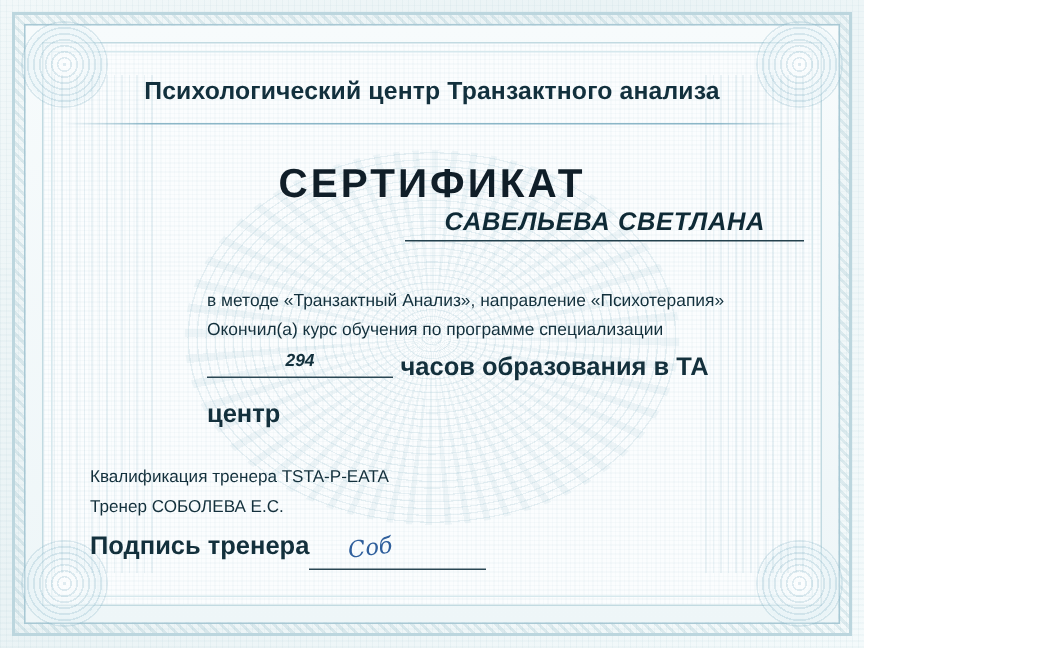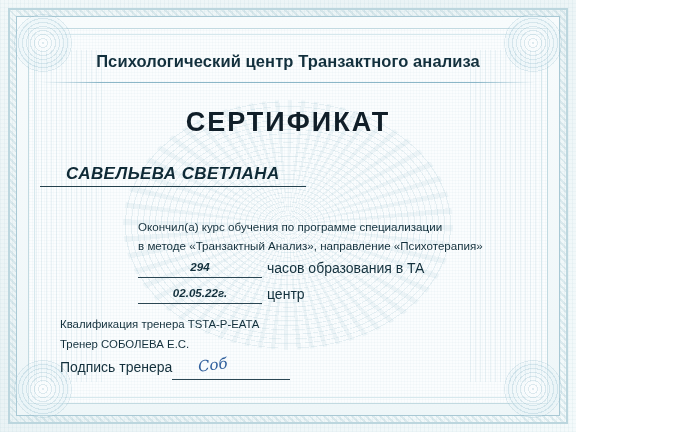--- a/index.html
+++ b/index.html
@@ -124,22 +124,21 @@
   .main-title {
     text-align: center;
     font-size: 27px;
     font-weight: bold;
     color: #101e28;
     letter-spacing: 2px;
     margin-top: 24px;
   }
 
   .recipient-wrap {
-    text-align: left;
-    margin-top: 26px;
+    text-align: right;
   }
   .recipient {
     display: inline-block;
     font-size: 17px;
     font-weight: bold;
     font-style: italic;
     color: #0f2a36;
     border-bottom: 1.5px solid #24414d;
     padding: 0 26px 2px 26px;
     letter-spacing: 0.4px;
@@ -168,23 +167,24 @@
     text-align: center;
     font-style: italic;
     font-weight: bold;
     font-size: 11.6px;
     color: #12303c;
     border-bottom: 1px solid #2a4插;
     border-bottom: 1px solid #2a4653;
     padding-bottom: 1px;
   }
   .fill-label {
-    font-size: 14px;
+    font-size: 17px;
     color: #13303c;
     padding-bottom: 1px;
+    font-weight: bold;
   }
 
   .footer-block {
     position: absolute;
     left: 20px;
     bottom: 14px;
     color: #13303c;
     font-size: 11.4px;
     line-height: 1.75;
   }
@@ -240,30 +240,29 @@
 
     <div class="divider"></div>
 
     <div class="main-title">СЕРТИФИКАТ</div>
 
     <div class="recipient-wrap">
       <span class="recipient">САВЕЛЬЕВА СВЕТЛАНА</span>
     </div>
 
     <div class="body-block">
+      <div class="body-line">в методе «Транзактный Анализ», направление «Психотерапия»</div>
       <div class="body-line">Окончил(а) курс обучения по программе специализации</div>
-      <div class="body-line">в методе «Транзактный Анализ», направление «Психотерапия»</div>
 
       <div class="fill-row">
         <span class="fill-value">294</span>
         <span class="fill-label">часов образования в ТА</span>
       </div>
 
       <div class="fill-row">
-        <span class="fill-value">02.05.22г.</span>
         <span class="fill-label">центр</span>
       </div>
     </div>
 
     <div class="footer-block">
       <div class="footer-line">Квалификация тренера TSTA-P-EATA</div>
       <div class="footer-line">Тренер  СОБОЛЕВА Е.С.</div>
       <div class="sig-row">
         <span class="fill-label">Подпись тренера</span>
         <span class="sig-underline">

